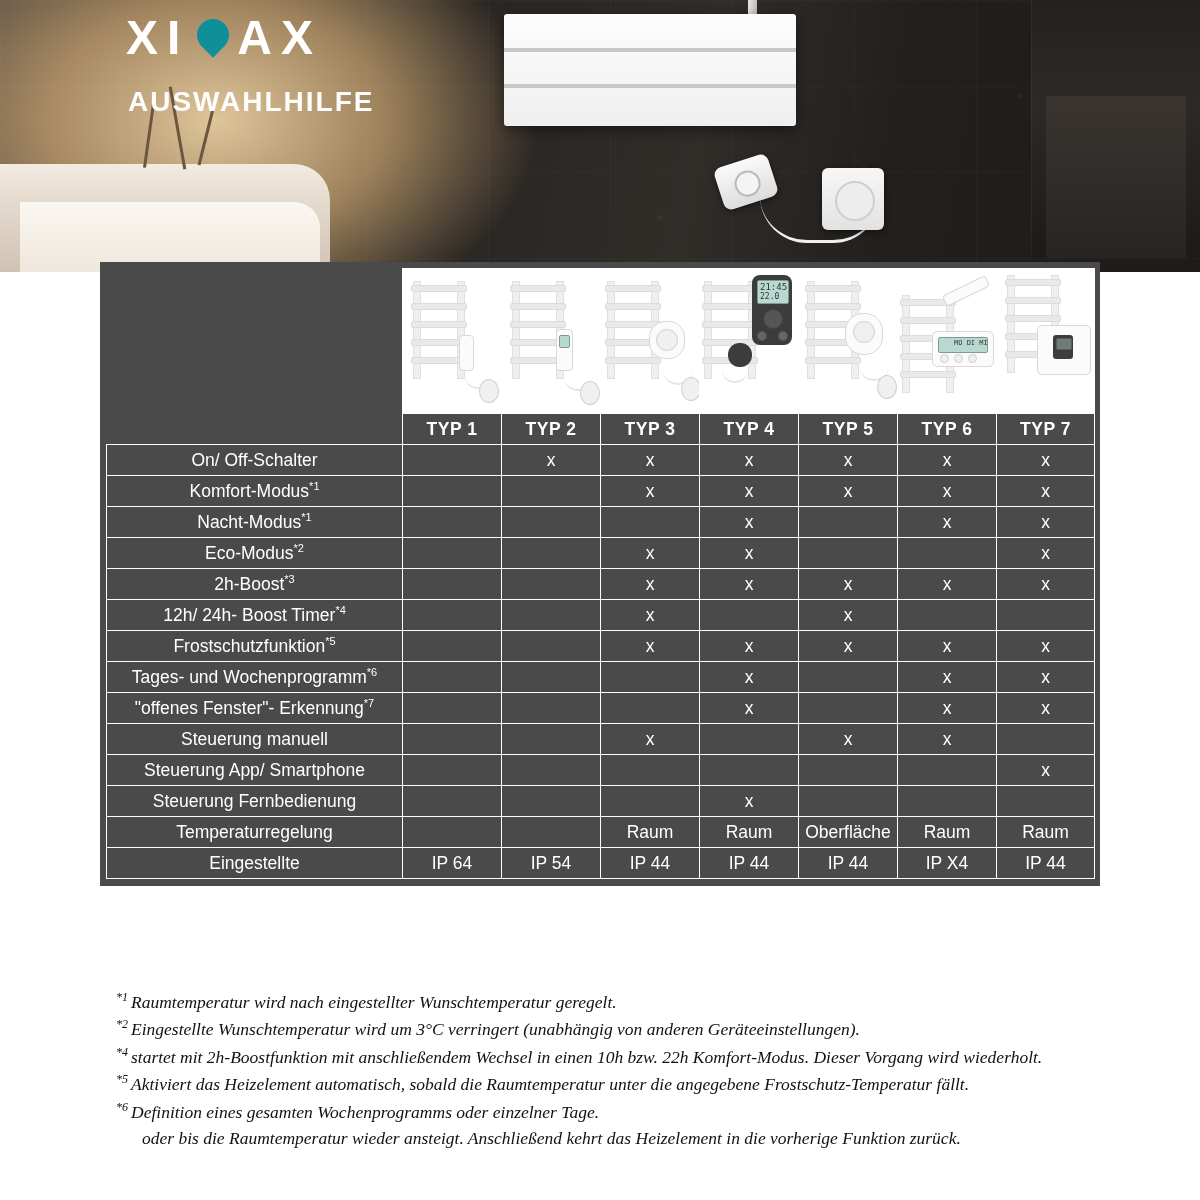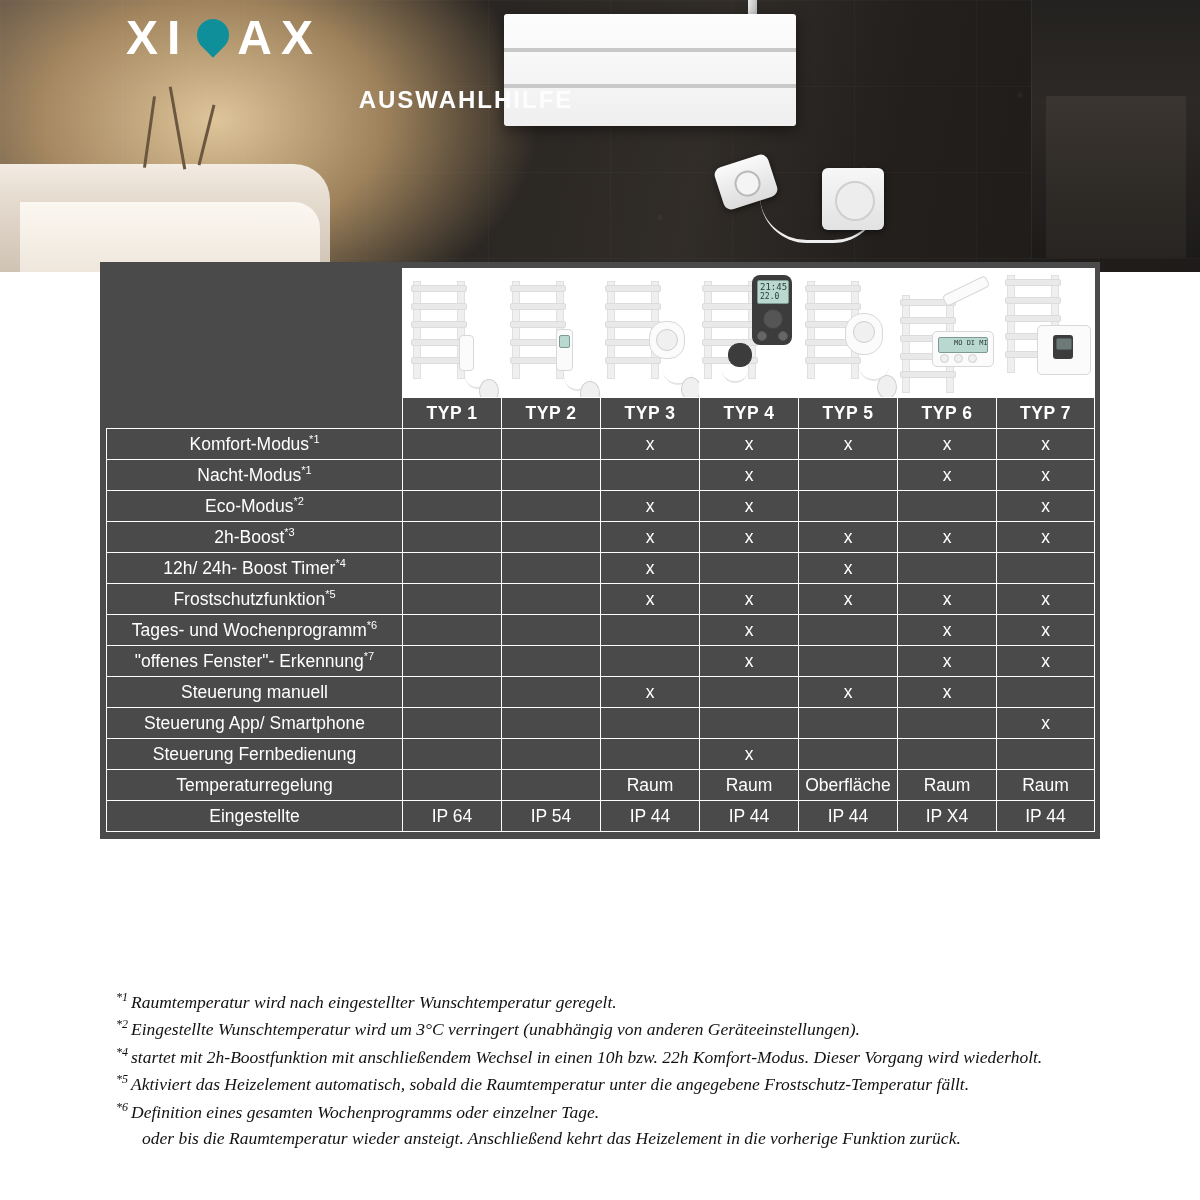--- a/index.html
+++ b/index.html
@@ -19,21 +19,20 @@
     height: 1200px;
   }
 
   
   .hero {
     position: absolute;
     left: 0; top: 0;
     width: 1200px; height: 272px;
     overflow: hidden;
     background: #b91c1c;
-    text-align: center;
   }
   .hero-bg {
     position: absolute;
     inset: 0;
     background:
       radial-gradient(ellipse 380px 260px at 215px 120px, rgba(232,205,160,0.95) 0%, rgba(196,160,110,0.75) 45%, rgba(60,52,46,0.25) 85%),
       linear-gradient(100deg, #5b5047 0%, #3a332e 14%, #2a2724 26%, #23211f 38%, #2d2a27 58%, #191817 74%, #141313 100%);
   }
   .hero-tiles {
     position: absolute;
@@ -187,21 +186,21 @@
     position: absolute;
     left: 6px; top: 4px;
     width: 32px; height: 32px;
     background: #0f8f9a;
     border-radius: 50% 50% 50% 0;
     transform: rotate(-45deg);
   }
   .kicker {
     margin: 20px 0 0 24px;
     color: #fdfdfd;
-    font-size: 24px;
+    font-size: 28px;
     font-weight: 700;
     letter-spacing: 2px;
   }
   .headline {
     margin: 6px 0 0 32px;
     color: #ffffff;
     font-size: 33px;
     font-weight: 700;
     line-height: 1.28;
     letter-spacing: .6px;
@@ -254,21 +253,21 @@
     border: none;
     background: #4a4a4a;
   }
   .typehead td.blank {
     border: none;
     background: #4a4a4a;
   }
   .thumb {
     position: relative;
     width: 100%;
-    height: 128px;
+    height: 144px;
     background: #ffffff;
     overflow: hidden;
   }
   
   .tw-rail {
     position: absolute;
     left: 6px; top: 8px;
     width: 54px; height: 96px;
   }
   .tw-rail .bar {
@@ -540,20 +539,30 @@
         <td>TYP 1</td>
         <td>TYP 2</td>
         <td>TYP 3</td>
         <td>TYP 4</td>
         <td>TYP 5</td>
         <td>TYP 6</td>
         <td>TYP 7</td>
       </tr>
 
       <tr>
+        <td class="rowlabel"><span>On/ Off-Schalter</span><sup></sup></td>
+        <td></td>
+        <td>x</td>
+        <td>x</td>
+        <td>x</td>
+        <td>x</td>
+        <td>x</td>
+        <td>x</td>
+      </tr>
+      <tr>
         <td class="rowlabel"><span>Komfort-Modus</span><sup>*1</sup></td>
         <td></td>
         <td></td>
         <td>x</td>
         <td>x</td>
         <td>x</td>
         <td>x</td>
         <td>x</td>
       </tr>
       <tr>

